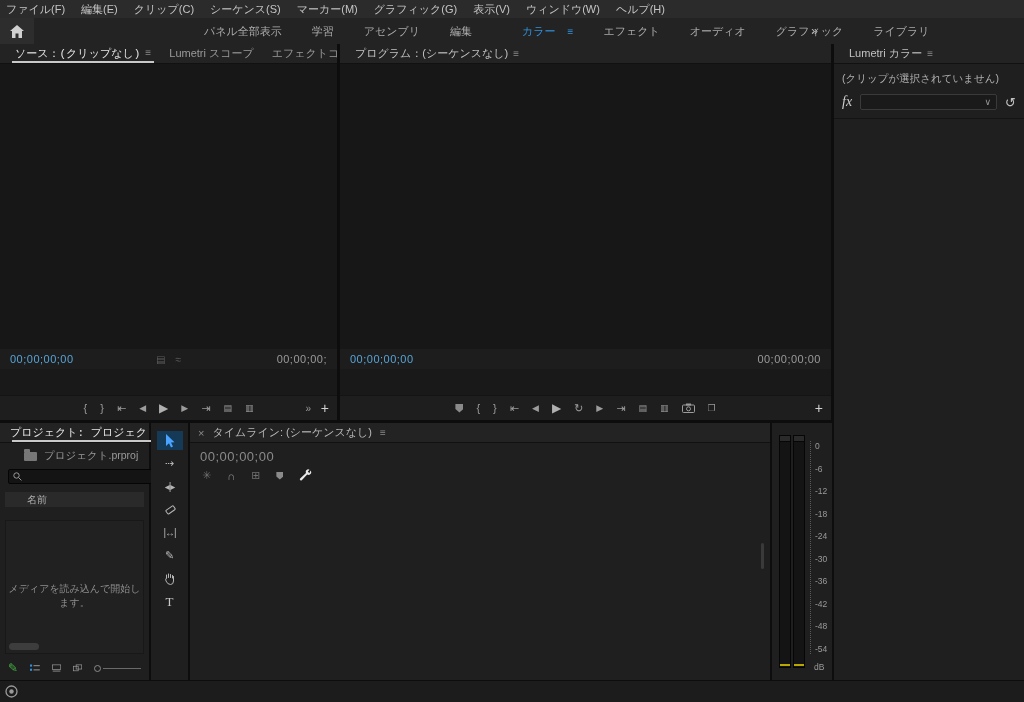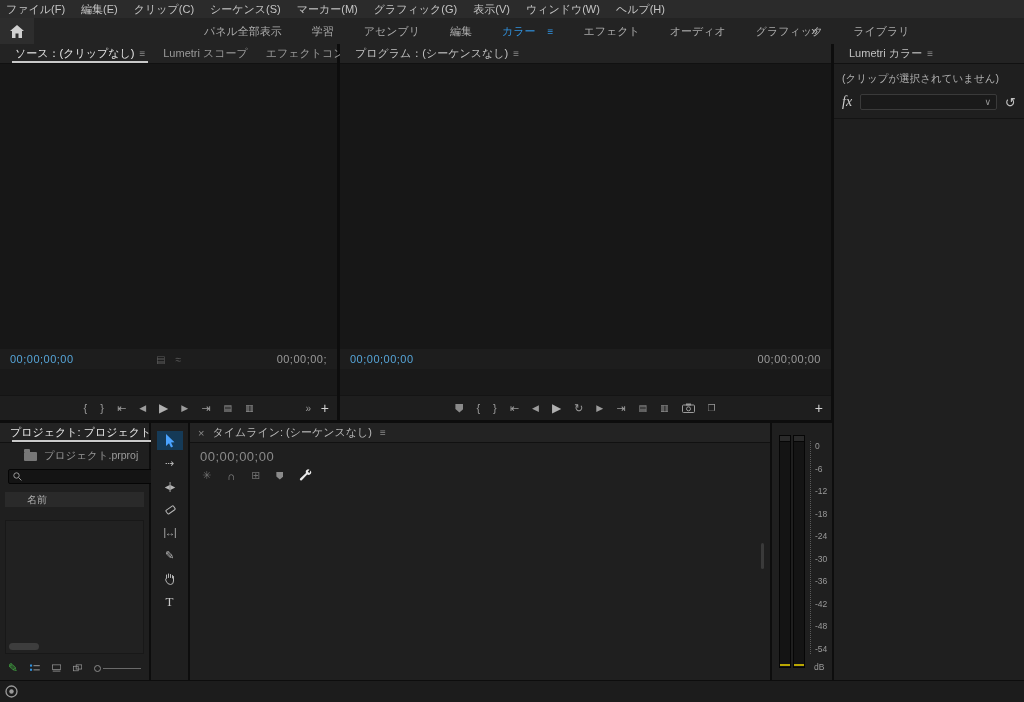--- a/index.html
+++ b/index.html
@@ -14,30 +14,30 @@
     font-size:11px; color:#c4c4c4; }
   .menubar span { cursor:default; }
 
   
   .wsbar { position:absolute; left:0; top:18px; width:1024px; height:26px;
     background:#232323; display:flex; align-items:center; font-size:11px; color:#ababab; }
   .home-btn { width:34px; height:26px; background:#2d2d2d; display:flex;
     align-items:center; justify-content:center; }
   .ws-tabs { display:flex; align-items:center; gap:30px; margin-left:170px;justify-content:space-between; }
   .ws-tab { cursor:default; white-space:nowrap; }
-  .ws-tab.active { color:#3193e0; }
+  .ws-tab.active { color:#3193e0;margin-left:20px; }
   .ws-menu { color:#3193e0; font-size:10px; margin-left:-18px; }
   .ws-overflow { position:absolute; right:206px; color:#b5b5b5; font-size:12px; }
 
   
   .phead { height:20px; background:#232323; display:flex; align-items:center;
     font-size:11px; color:#9a9a9a; padding:0 6px; gap:0; border-bottom:1px solid #111; }
   .ptab { padding:0 9px; height:20px; display:flex; align-items:center; gap:5px;
     white-space:nowrap; position:relative; }
-  .ptab.active { color:#e6e6e6; }
+  .ptab.active { color:#e6e6e6;font-family:Liberation Mono, monospace; }
   .ptab.active::after { content:""; position:absolute; left:6px; right:6px; bottom:1px;
     height:2px; background:#c8c8c8; }
   .burger { font-size:10px; color:#8a8a8a; }
   .head-overflow { margin-left:auto; color:#b5b5b5; font-size:12px; }
 
   
   .mon-body { background:#171717; }
   .tcbar { height:20px; display:flex; align-items:center; padding:0 10px;
     font-size:11px; background:#1d1d1d; }
   .tc-blue { color:#56a5d8; letter-spacing:.5px; }
@@ -283,20 +283,21 @@
         <svg width="9" height="9" viewBox="0 0 9 9">
           <circle cx="3.5" cy="3.5" r="2.7" fill="none" stroke="#9a9a9a"></circle>
           <line x1="5.7" y1="5.7" x2="8.4" y2="8.4" stroke="#9a9a9a"></line>
         </svg>
         <input class="search-input" placeholder="" style="">
       </div>
       <span class="folder" style="background:#8f8f8f;"></span>
     </div>
     <div class="name-header">名前</div>
     <div class="proj-list">
+      <div class="proj-empty">メディアを読み込んで開始します。</div>
       <div class="hscroll-pill"></div>
     </div>
     <div class="proj-toolbar">
       <span class="pencil">✎</span>
       <svg width="14" height="10" viewBox="0 0 14 10">
         <rect x="0" y="0" width="3" height="3" fill="#3193e0"></rect>
           <rect x="5" y="1" width="9" height="1.4" fill="#9a9a9a"></rect>
         <rect x="0" y="6" width="3" height="3" fill="#3193e0"></rect>
           <rect x="5" y="7" width="9" height="1.4" fill="#9a9a9a"></rect>
       </svg>

